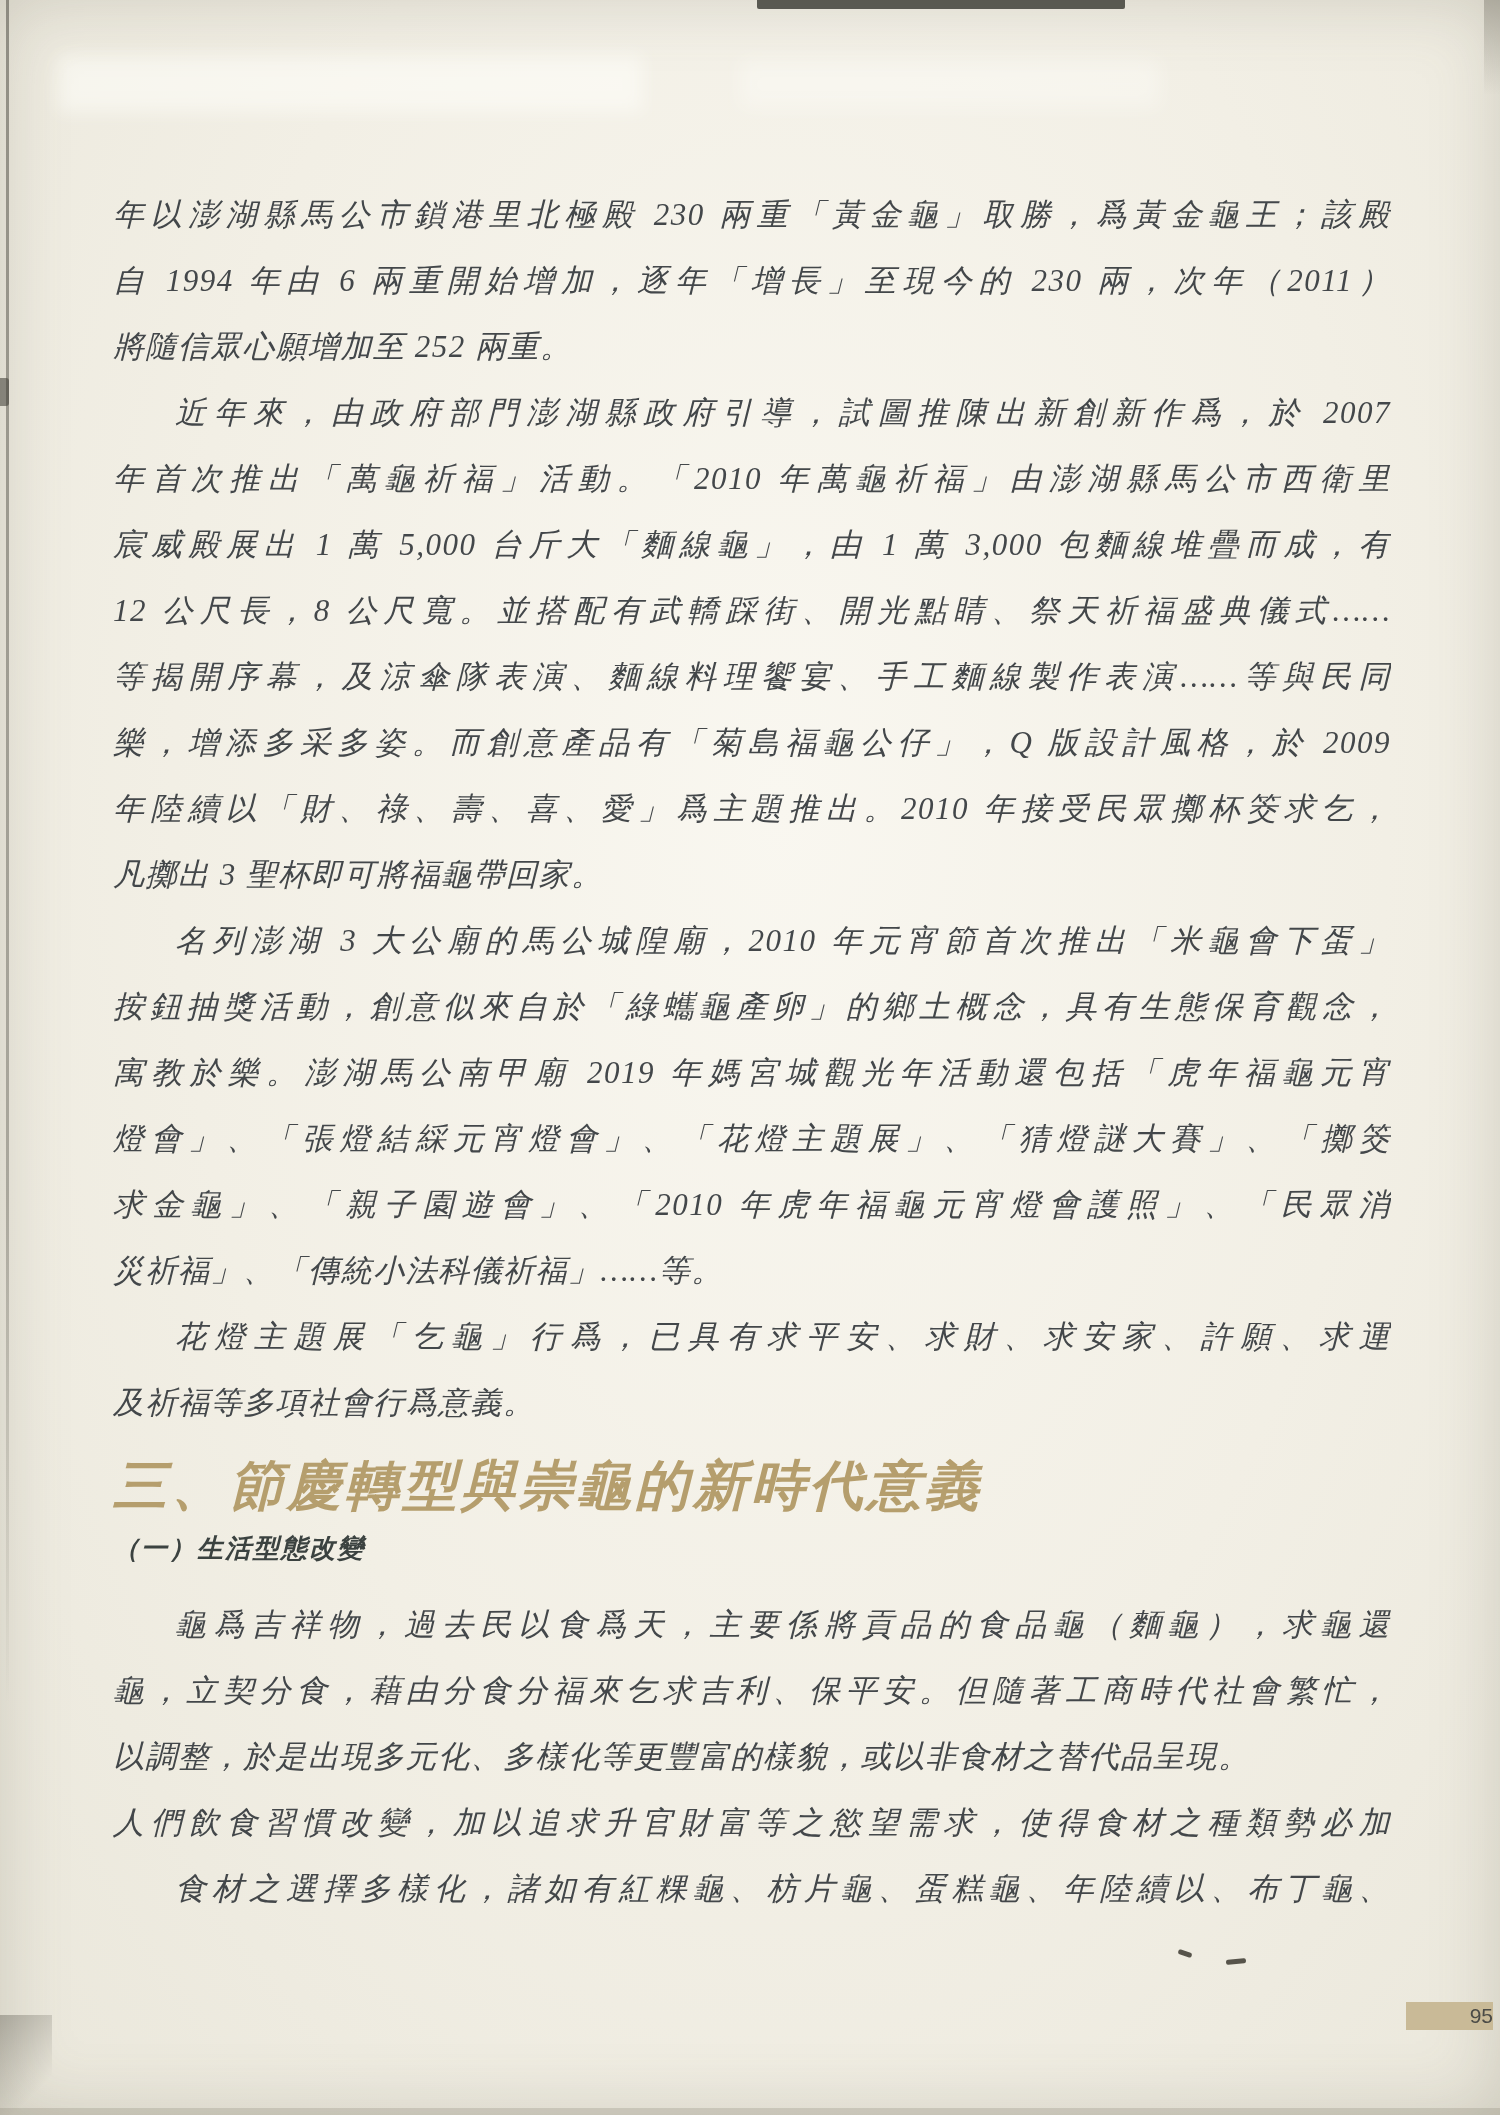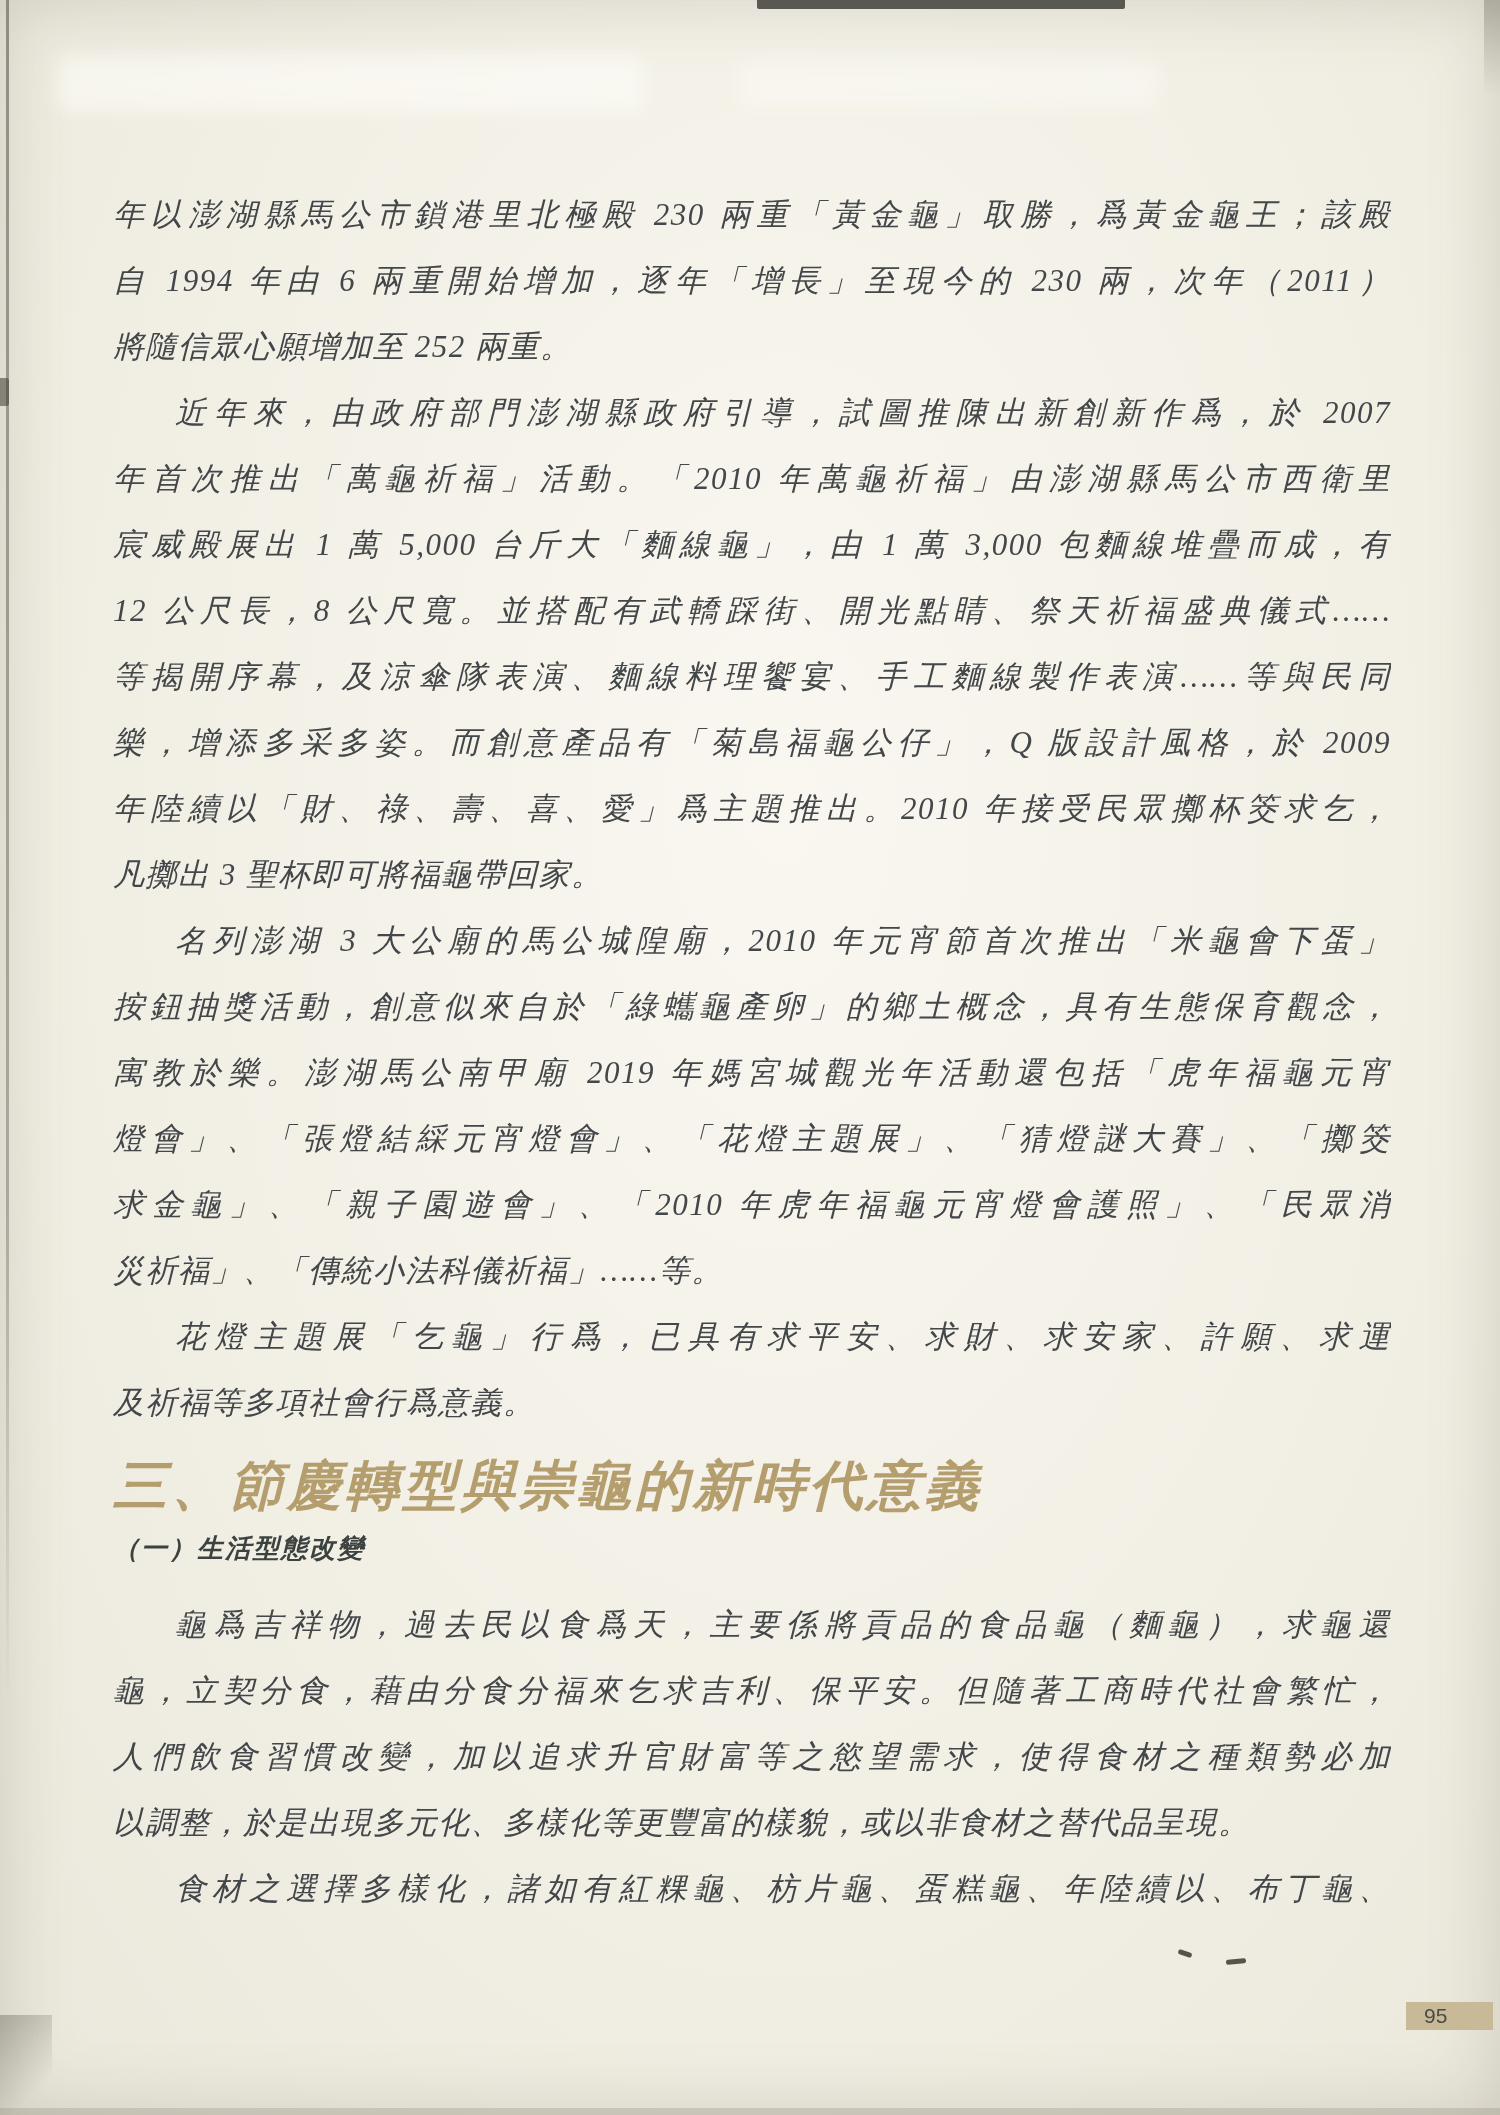--- a/index.html
+++ b/index.html
@@ -51,21 +51,21 @@
     font-weight:bold; font-size:26px; line-height:56px;
     letter-spacing:2px; color:#3b4240;
   }
   .after-head { margin-top:16px; }
   
   .page-number-box {
     position:absolute; left:1406px; top:2002px; width:87px; height:28px;
     background:#c9ba97; color:#4b4b46;
     font-family:"Liberation Sans","DejaVu Sans",sans-serif;
     font-size:21px; line-height:28px;
-    padding-left:18px; box-sizing:border-box;
+    padding-left:18px; box-sizing:border-box;text-align:right;
   }
 </style>
 </head>
 <body>
 
 <div class="page">
 
   <div class="art top-bar"></div>
   <div class="art top-right-shade"></div>
   <div class="art left-line"></div>
@@ -109,22 +109,22 @@
       <div class="ln j ind">花燈主題展「乞龜」行爲，已具有求平安、求財、求安家、許願、求運</div>
       <div class="ln">及祈福等多項社會行爲意義。</div>
     </div>
 
     <h2 class="sec-heading">三、節慶轉型與崇龜的新時代意義</h2>
     <h3 class="sub-heading">（一）生活型態改變</h3>
 
     <div class="para after-head">
       <div class="ln j ind">龜爲吉祥物，過去民以食爲天，主要係將貢品的食品龜（麵龜），求龜還</div>
       <div class="ln j">龜，立契分食，藉由分食分福來乞求吉利、保平安。但隨著工商時代社會繁忙，</div>
+      <div class="ln">以調整，於是出現多元化、多樣化等更豐富的樣貌，或以非食材之替代品呈現。</div>
       <div class="ln j">人們飲食習慣改變，加以追求升官財富等之慾望需求，使得食材之種類勢必加</div>
-      <div class="ln">以調整，於是出現多元化、多樣化等更豐富的樣貌，或以非食材之替代品呈現。</div>
     </div>
 
     <div class="para">
       <div class="ln j ind">食材之選擇多樣化，諸如有紅粿龜、枋片龜、蛋糕龜、年陸續以、布丁龜、</div>
     </div>
 
   </div>
 
   <div class="page-number-box">
     <span>95</span>

